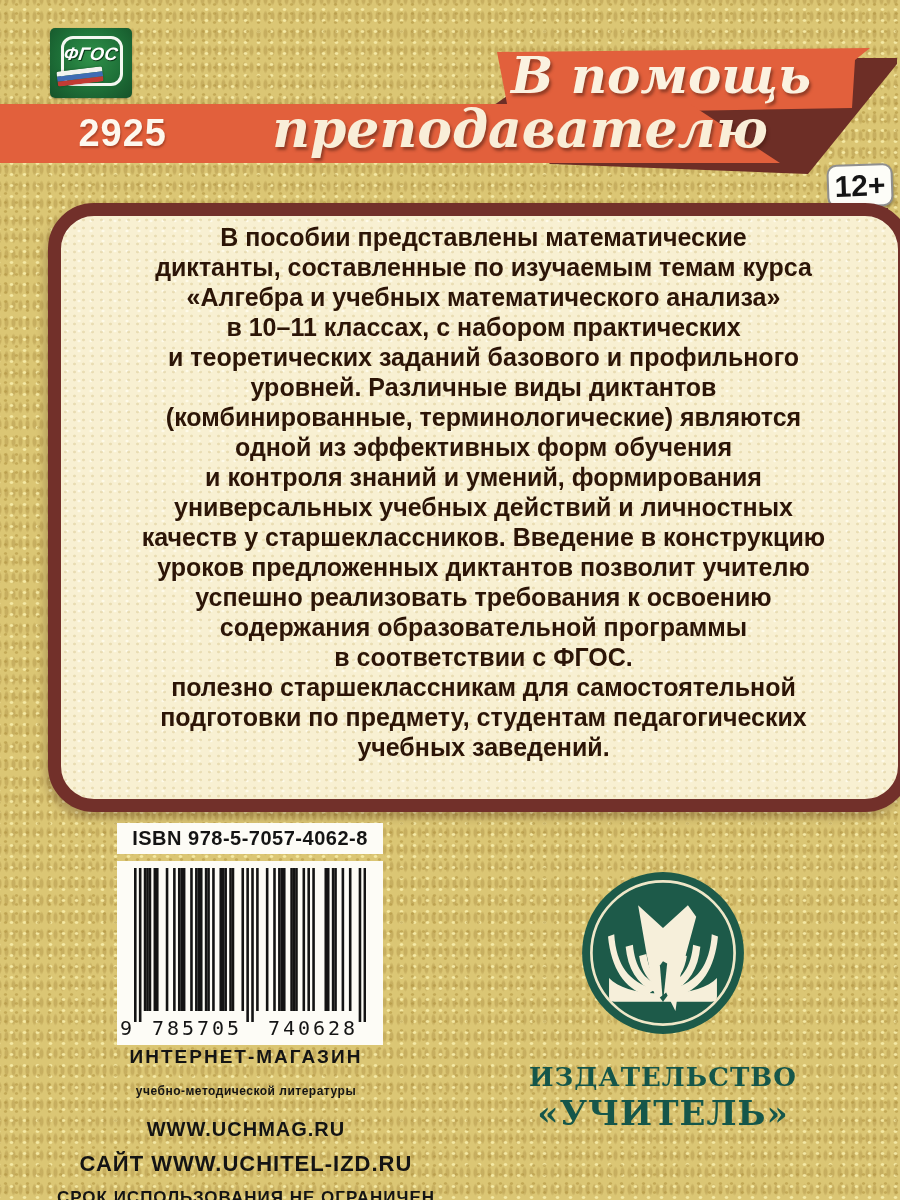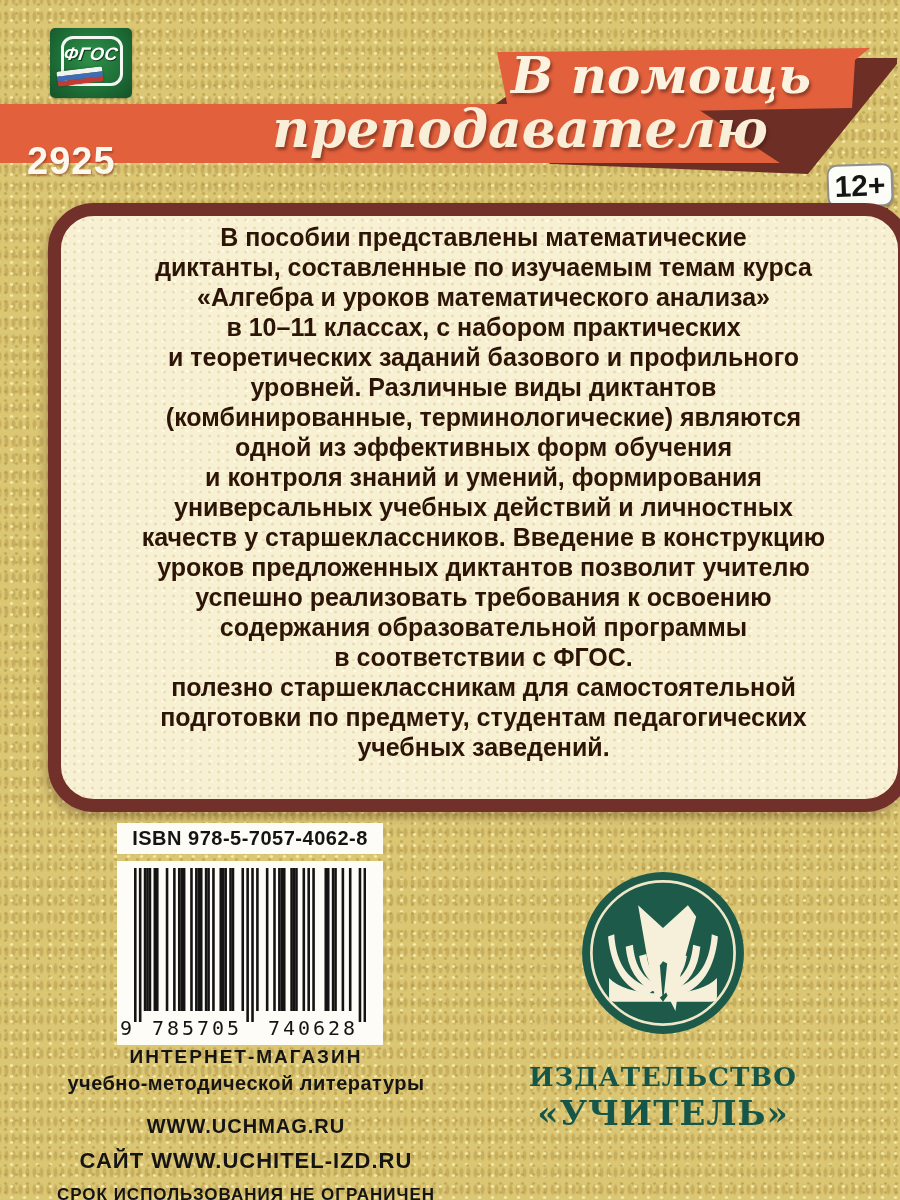--- a/index.html
+++ b/index.html
@@ -26,23 +26,23 @@
   .fgos-frame{position:absolute;left:11px;top:8px;width:56px;height:44px;border:3px solid #f4f8f2;border-radius:12px;}
   .fgos-label{position:absolute;left:0;right:0;top:16px;text-align:center;
     font:italic 800 18px "Liberation Sans",sans-serif;color:#fff;letter-spacing:.5px;
     transform:skewX(-8deg);text-shadow:1px 1px 0 #093617;}
   .fgos-flag{position:absolute;left:7px;top:41px;width:46px;transform:rotate(-7deg);border-radius:2px;overflow:hidden;box-shadow:0 0 2px rgba(0,0,0,.4);}
   .fgos-flag i{display:block;height:5px;}
   .fgos-flag .w{background:#f2f2ee;}
   .fgos-flag .b{background:#3f6cb4;}
   .fgos-flag .r{background:#c23b34;}
 
-  .code{position:absolute;left:27px;top:112px;width:140px;text-align:left;
+  .code{position:absolute;left:27px;top:112px;width:140px;text-align:right;
     font-weight:700;font-size:38px;color:#fdf8ee;letter-spacing:1px;
-    text-shadow:1px 2px 2px rgba(120,40,20,.5);margin-top:28px;}
+    text-shadow:1px 2px 2px rgba(120,40,20,.5);}
 
   .banner-l1{position:absolute;left:411px;top:46px;width:500px;text-align:center;
     font-family:"DejaVu Serif",serif;font-style:italic;font-weight:700;font-size:50px;
     color:#fbf2e0;text-shadow:2px 3px 3px rgba(70,25,15,.5);}
   .banner-l2{position:absolute;left:170px;top:98px;width:700px;text-align:center;
     font-family:"DejaVu Serif",serif;font-style:italic;font-weight:700;font-size:52px;
     color:#f9eed8;text-shadow:2px 3px 3px rgba(70,25,15,.5);}
 
   .age{position:absolute;left:827px;top:164px;width:62px;height:39px;
     background:#fdfdf8;border:2px solid #8f8f8f;border-radius:10px;
@@ -74,21 +74,21 @@
 
   .pub-logo{position:absolute;left:580px;top:870px;width:166px;height:166px;}
   .pub-l1{position:absolute;left:463px;top:1062px;width:400px;text-align:center;
     font-family:"DejaVu Serif",serif;font-weight:700;font-size:26px;color:#15564a;letter-spacing:1px;}
   .pub-l2{position:absolute;left:463px;top:1093px;width:400px;text-align:center;
     font-family:"DejaVu Serif",serif;font-weight:700;font-size:34px;color:#15564a;letter-spacing:1px;}
 
   .shop{position:absolute;left:28px;top:1046px;width:436px;text-align:center;color:#141414;}
   .shop div{white-space:nowrap;}
   .s1{font-weight:700;font-size:19px;letter-spacing:2px;}
-  .s2{font-weight:700;font-size:20px;letter-spacing:.5px;margin-top:4px;}
+  .s2{font-weight:700;font-size:12px;letter-spacing:.5px;margin-top:16px;}
   .s3{font-weight:700;font-size:20px;letter-spacing:1px;margin-top:20px;}
   .s4{font-weight:700;font-size:22px;letter-spacing:1px;margin-top:10px;}
   .s5{font-weight:700;font-size:17px;letter-spacing:1px;margin-top:11px;}
 </style>
 </head>
 <body>
 
 <div class="cover">
 
   <svg class="ribbons" width="900" height="240" viewBox="0 0 900 240">
@@ -112,21 +112,21 @@
 
   <div class="banner-l1">В помощь</div>
   <div class="banner-l2">преподавателю</div>
 
   <div class="age">12+</div>
 
   <div class="frame">
     <div class="annotation">
         <div class="a-line">В пособии представлены математические</div>
         <div class="a-line">диктанты, составленные по изучаемым темам курса</div>
-        <div class="a-line">«Алгебра и уроков математического анализа»</div>
+        <div class="a-line">«Алгебра и учебных математического анализа»</div>
         <div class="a-line">в 10–11 классах, с набором практических</div>
         <div class="a-line">и теоретических заданий базового и профильного</div>
         <div class="a-line">уровней. Различные виды диктантов</div>
         <div class="a-line">(комбинированные, терминологические) являются</div>
         <div class="a-line">одной из эффективных форм обучения</div>
         <div class="a-line">и контроля знаний и умений, формирования</div>
         <div class="a-line">универсальных учебных действий и личностных</div>
         <div class="a-line">качеств у старшеклассников. Введение в конструкцию</div>
         <div class="a-line">уроков предложенных диктантов позволит учителю</div>
         <div class="a-line">успешно реализовать требования к освоению</div>

